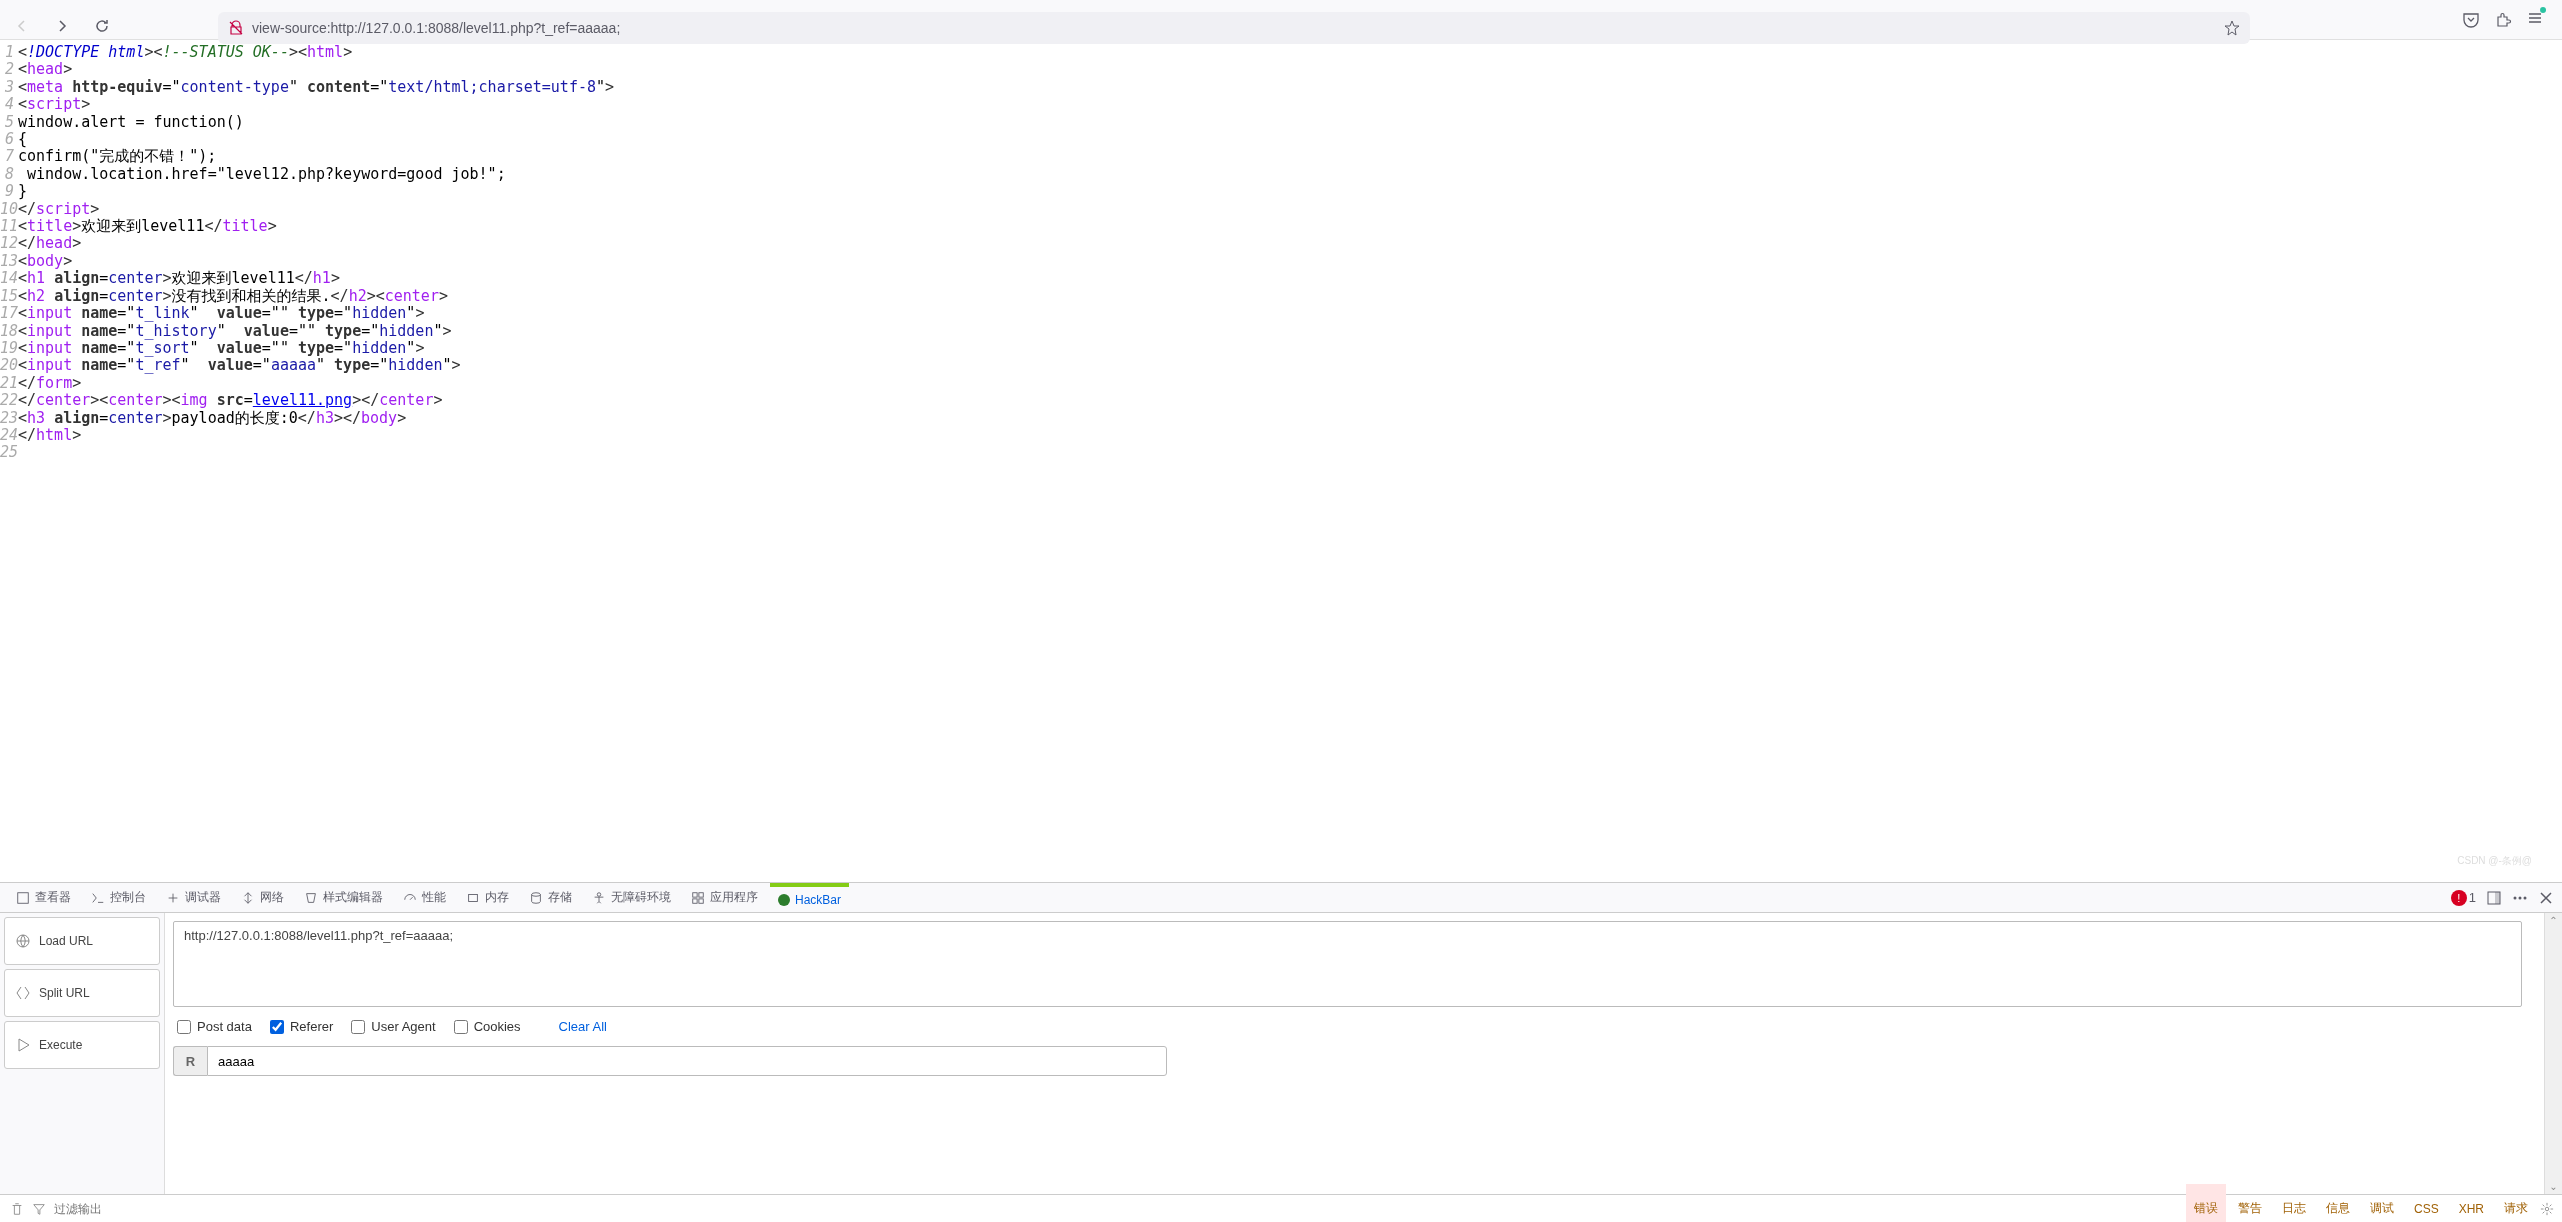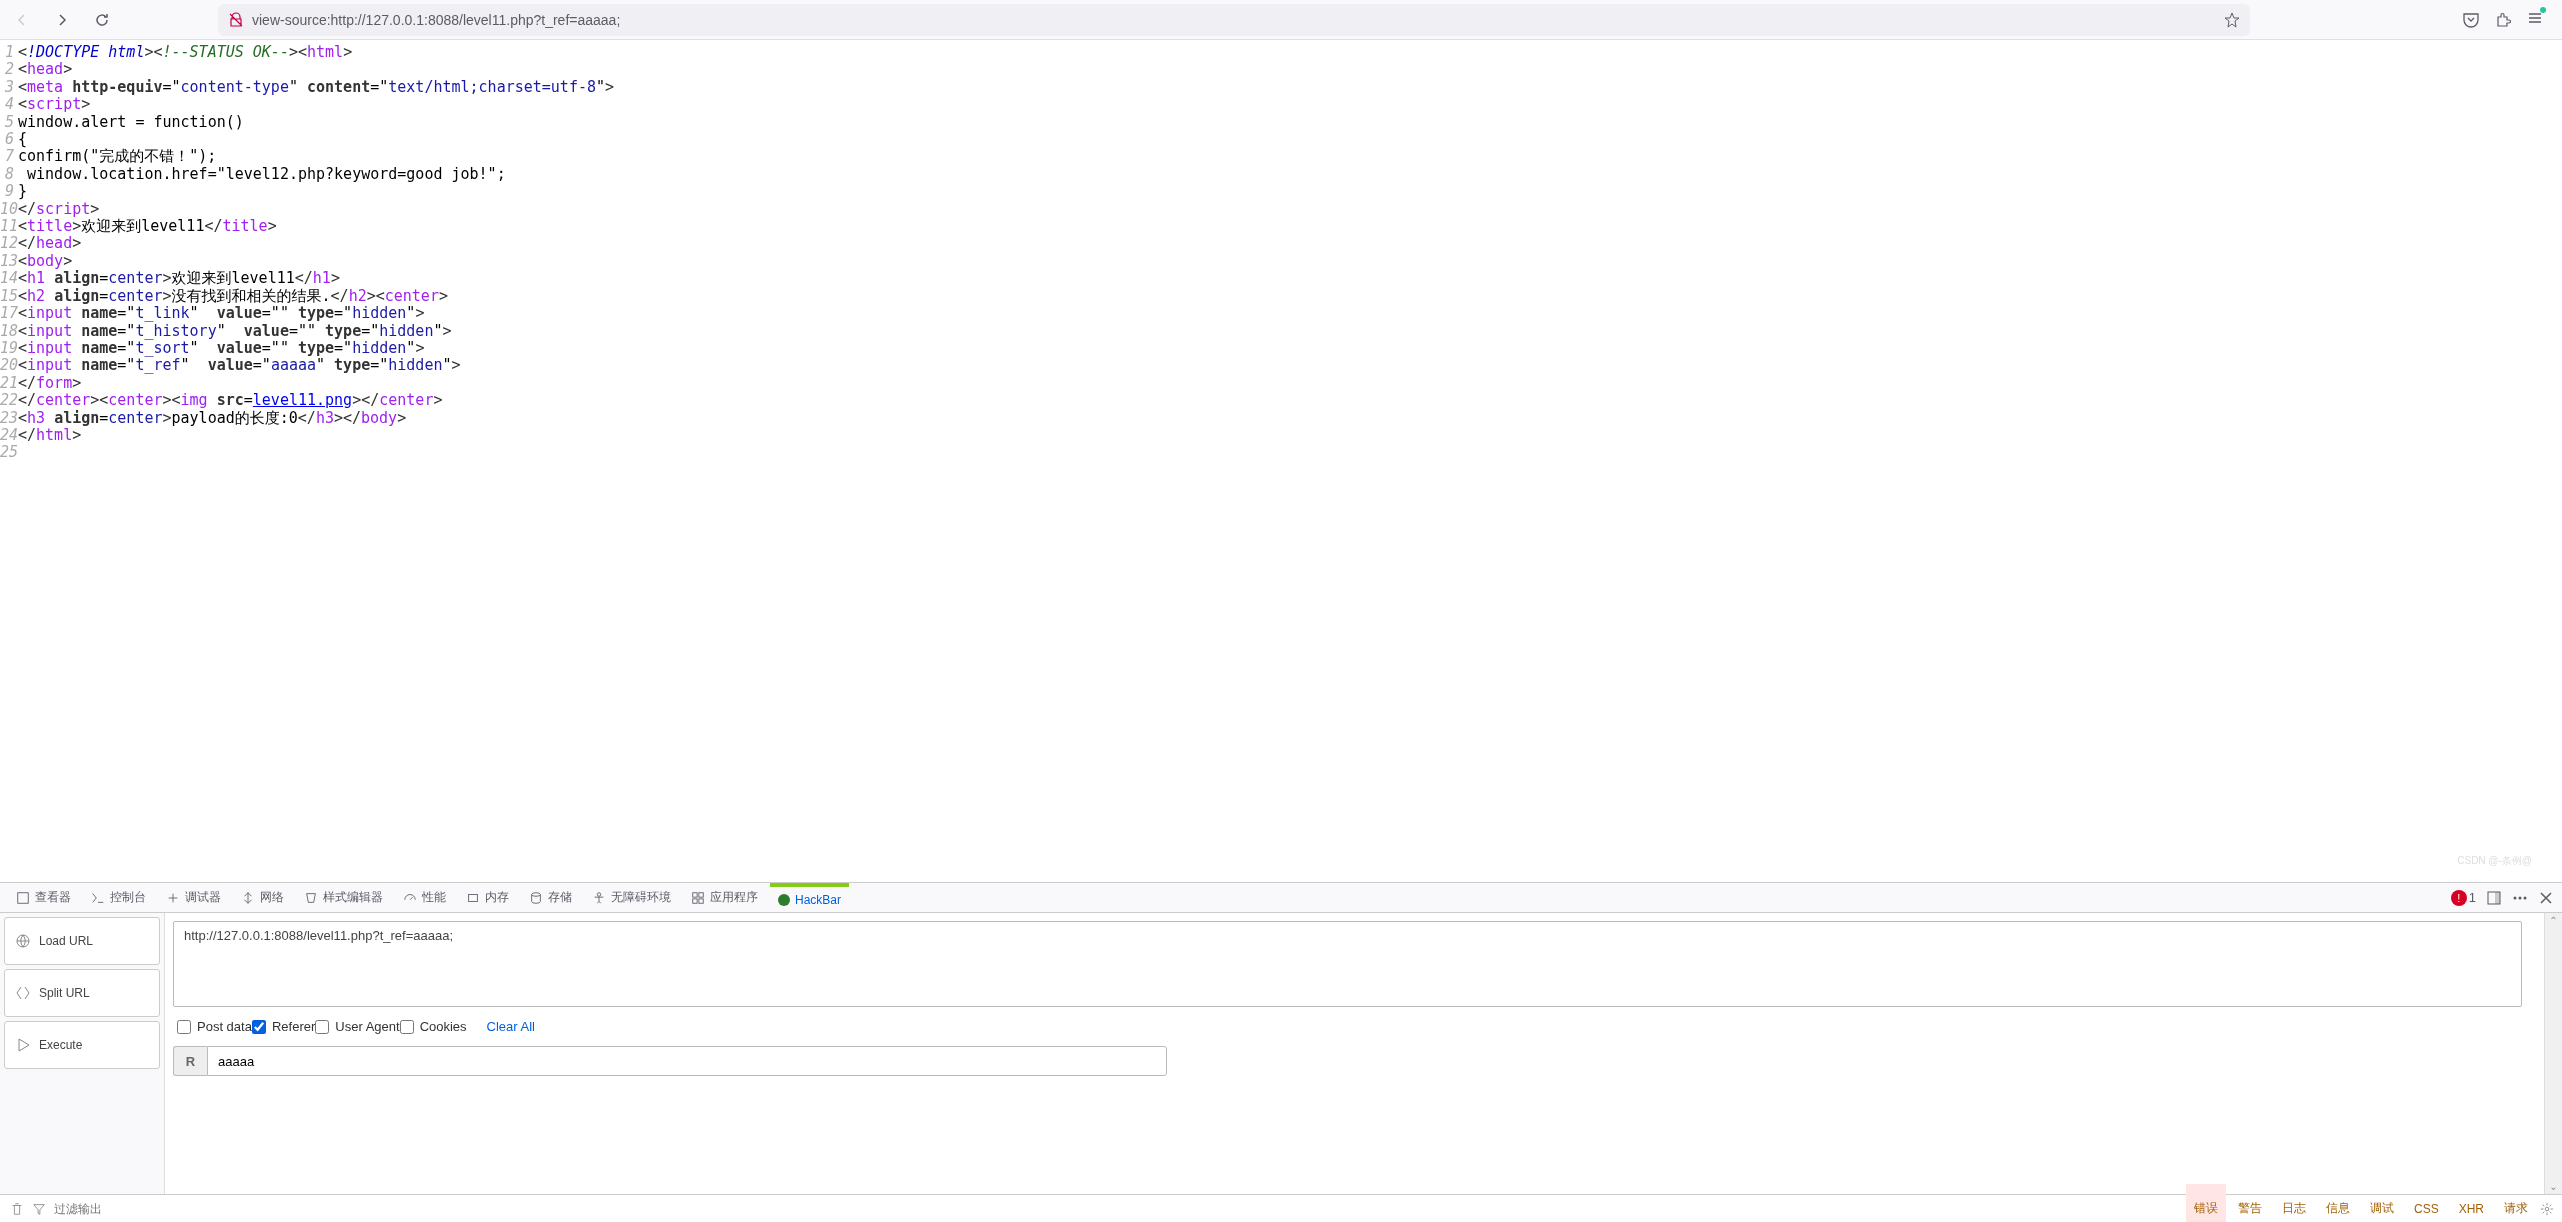--- a/index.html
+++ b/index.html
@@ -1,19 +1,19 @@
 <!DOCTYPE html>
 <html><head>
 <meta charset="utf-8">
 <style>
 * { margin: 0; padding: 0; box-sizing: border-box; }
 body { font-family: Arial, sans-serif; font-size: 13px; background: #fff; width: 2562px; height: 1222px; overflow: hidden; position: relative; }
 
 
-.browser-toolbar { height: 40px; background: #f9f9fb; border-bottom: 1px solid #e0e0e0; display: flex; align-items: center; padding: 12px 8px; gap: 12px; }
+.browser-toolbar { height: 40px; background: #f9f9fb; border-bottom: 1px solid #e0e0e0; display: flex; padding: 12px 8px; gap: 12px; }
 .nav-btn { width: 28px; height: 28px; display: flex; align-items: center; justify-content: center; color: #5b5b66; cursor: pointer; border-radius: 4px; }
 .nav-btn.disabled { color: #ccc; }
 .url-bar { flex: 1; height: 32px; background: #f0f0f4; border-radius: 6px; display: flex; align-items: center; padding: 0 10px; margin: 0 200px 0 90px; gap: 8px; }
 .url-icon { width: 16px; height: 16px; color: #666; }
 .url-text { flex: 1; color: #5b5b66; font-size: 14px; }
 .star-icon { color: #5b5b66; }
 .toolbar-right { display: flex; gap: 14px; align-items: center; padding-right: 10px; }
 
 
 .source-view { padding: 4px 0; font-family: Consolas, monospace; font-size: 15px; line-height: 17.4px; }
@@ -36,21 +36,21 @@
 .dt-tab.active { border-top: 4px solid #84cc16; color: #0060df; }
 .dt-tab svg { width: 14px; height: 14px; }
 .dt-tabs-right { margin-left: auto; display: flex; align-items: center; gap: 10px; }
 .error-badge { background: #d70022; color: #fff; border-radius: 50%; width: 16px; height: 16px; display: flex; align-items: center; justify-content: center; font-size: 11px; }
 
 .hackbar-body { flex: 1; display: flex; background: #fff; }
 .hb-sidebar { width: 165px; border-right: 1px solid #ddd; padding: 4px; display: flex; flex-direction: column; gap: 4px; background: #f9f9fb; }
 .hb-btn { height: 48px; border: 1px solid #ccc; border-radius: 3px; background: #fff; display: flex; align-items: center; padding: 0 10px; gap: 8px; font-size: 12px; color: #444; cursor: pointer; }
 .hb-main { flex: 1; padding: 8px 40px 8px 8px; display: flex; flex-direction: column; gap: 12px; position: relative; }
 .hb-url-box { width: 100%; height: 86px; border: 1px solid #bbb; border-radius: 2px; padding: 6px 10px; font-size: 13px; color: #444; resize: none; font-family: Arial; }
-.hb-options { display: flex; align-items: center; padding-left: 4px; }
+.hb-options { display: flex; align-items: center; gap: 18px; padding-left: 4px; }
 .hb-opt { display: flex; align-items: center; gap: 6px; font-size: 13px; color: #333; }
 .hb-opt input[type=checkbox] { width: 14px; height: 14px; }
 .hb-clear { color: #0060df; font-size: 13px; cursor: pointer; margin-left: 20px; }
 .hb-ref-row { display: flex; align-items: center; }
 .hb-ref-label { width: 34px; height: 30px; border: 1px solid #bbb; border-right: none; background: #eee; display: flex; align-items: center; justify-content: center; font-weight: bold; color: #666; border-radius: 3px 0 0 3px; }
 .hb-ref-input { width: 960px; height: 30px; border: 1px solid #bbb; padding: 0 10px; font-size: 13px; border-radius: 0 3px 3px 0; }
 .hb-scroll { position: absolute; right: 0; top: 0; bottom: 0; width: 18px; background: #f0f0f0; border-left: 1px solid #ddd; display: flex; flex-direction: column; justify-content: space-between; align-items:center; padding:2px 0;}
 
 .dt-bottom { height: 28px; border-top: 1px solid #ccc; display: flex; align-items: center; background: #fff; }
 .dt-bottom-left { display: flex; align-items: center; gap: 8px; padding: 0 10px; }

